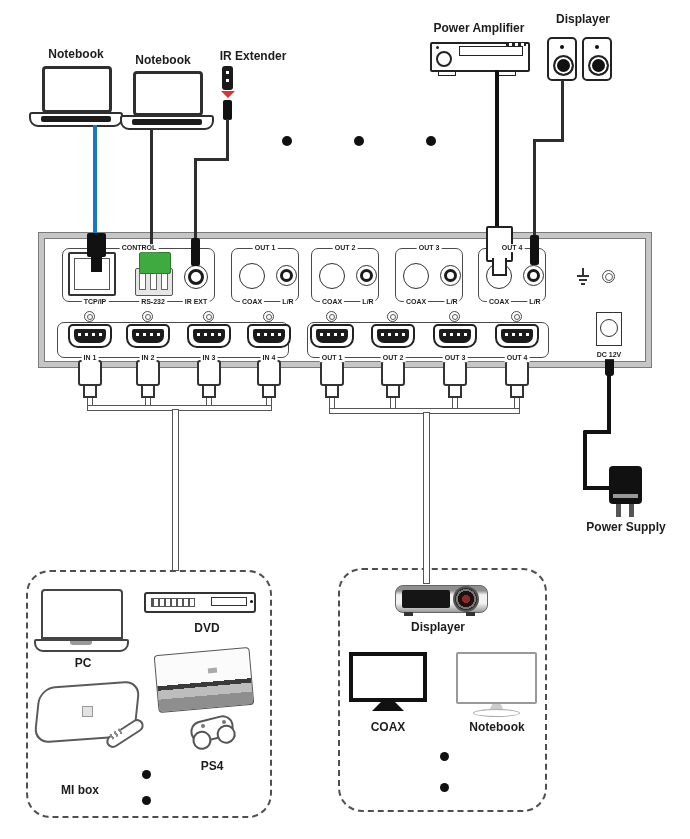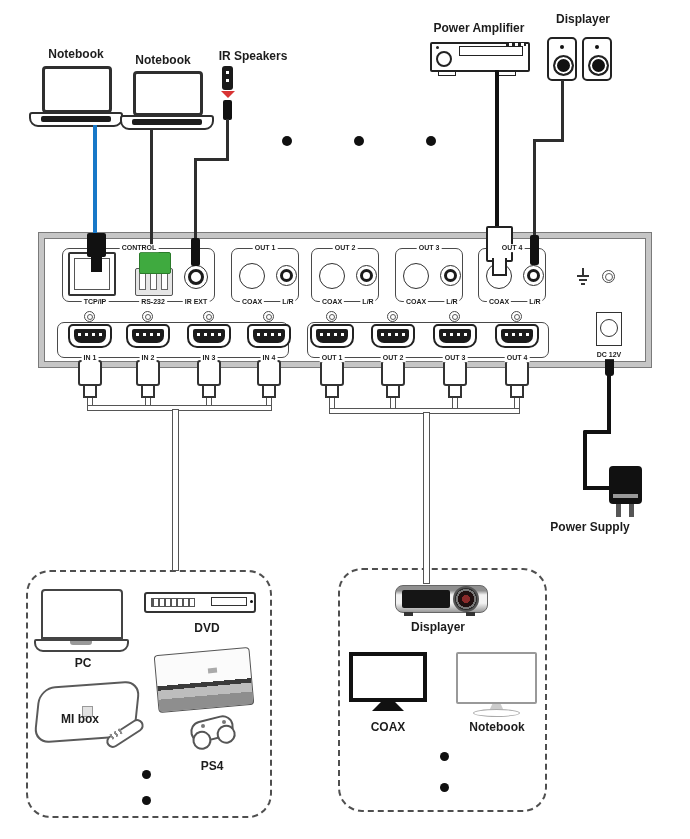--- a/index.html
+++ b/index.html
@@ -149,21 +149,21 @@
   <div class="a nbbase" style="left:29px;top:112px;width:94px;height:15px;">
       <div class="nbkeys"></div>
     </div>
 
   <span class="lbl big" style="left:163px;top:60px;">Notebook</span>
   <div class="a nbscr" style="left:133px;top:71px;width:70px;height:45px;"></div>
   <div class="a nbbase" style="left:120px;top:115px;width:94px;height:15px;">
       <div class="nbkeys"></div>
     </div>
 
-  <span class="lbl big" style="left:253px;top:56px;">IR Speakers</span>
+  <span class="lbl big" style="left:253px;top:56px;">IR Extender</span>
   <div class="a" style="left:222px;top:66px;width:11px;height:24px;background:#1a1a1a;border-radius:3px;"></div>
   <div class="a" style="left:226px;top:71px;width:3px;height:3px;background:#fff;"></div>
   <div class="a" style="left:226px;top:79px;width:3px;height:3px;background:#fff;"></div>
   <div class="a" style="left:221px;top:91px;width:0;height:0;border-left:7px solid transparent;border-right:7px solid transparent;border-top:7px solid #d83434;"></div>
   <div class="a" style="left:223px;top:100px;width:9px;height:20px;background:#111;border-radius:2px;"></div>
 
   <span class="lbl big" style="left:479px;top:28px;">Power Amplifier</span>
   <div class="a" style="left:430px;top:42px;width:100px;height:30px;border:2px solid #222;border-radius:2px;background:#fff;"></div>
   <div class="a" style="left:436px;top:46px;width:3px;height:3px;background:#222;border-radius:50%;"></div>
   <div class="a" style="left:436px;top:51px;width:16px;height:16px;border:2px solid #222;border-radius:50%;background:#fff;"></div>
@@ -241,40 +241,40 @@
 
   <div class="cab" style="left:605px;top:358px;width:9px;height:18px;background:#111;border-radius:0 0 3px 3px;"></div>
   <div class="cab" style="left:607px;top:374px;width:4px;height:60px;background:#111;"></div>
   <div class="cab" style="left:583px;top:430px;width:28px;height:4px;background:#111;border-radius:2px;"></div>
   <div class="cab" style="left:583px;top:430px;width:4px;height:60px;background:#111;border-radius:2px;"></div>
   <div class="cab" style="left:583px;top:486px;width:30px;height:4px;background:#111;"></div>
   <div class="a" style="left:609px;top:466px;width:33px;height:38px;background:#111;border-radius:4px;z-index:3;"></div>
   <div class="a" style="left:613px;top:494px;width:25px;height:4px;background:#999;z-index:3;"></div>
   <div class="a" style="left:616px;top:504px;width:5px;height:13px;background:#555;"></div>
   <div class="a" style="left:629px;top:504px;width:5px;height:13px;background:#555;"></div>
-  <span class="lbl big" style="left:590px;top:527px;">Power Supply</span>
+  <span class="lbl big" style="left:626px;top:527px;">Power Supply</span>
 
   <div class="a dashbox" style="left:26px;top:570px;width:246px;height:248px;z-index:1;"></div>
 
   <div class="a" style="left:41px;top:589px;width:82px;height:50px;border:2.5px solid #444;border-radius:4px 4px 0 0;background:#fff;z-index:2;"></div>
   <div class="a" style="left:34px;top:639px;width:95px;height:13px;border:2px solid #444;border-radius:2px 2px 9px 9px;background:#fff;z-index:2;"></div>
   <div class="a" style="left:70px;top:641px;width:22px;height:4px;background:#999;border-radius:0 0 3px 3px;z-index:2;"></div>
   <span class="lbl big" style="left:83px;top:663px;">PC</span>
 
   <div class="a" style="left:144px;top:592px;width:112px;height:21px;border:2px solid #333;border-radius:3px;background:#fff;z-index:2;"></div>
   <div class="a" style="left:151px;top:598px;width:44px;height:9px;border:1px solid #555;background:repeating-linear-gradient(90deg,#555 0 2px,#fff 2px 6px);z-index:2;"></div>
   <div class="a" style="left:211px;top:597px;width:36px;height:9px;border:1.5px solid #333;background:#fff;z-index:2;"></div>
   <div class="a dot" style="left:250px;top:600px;width:3px;height:3px;z-index:2;"></div>
   <span class="lbl big" style="left:207px;top:628px;">DVD</span>
 
   <div class="a" style="left:36px;top:684px;width:102px;height:56px;border:2px solid #5a5a5a;border-radius:16px;background:#fff;transform:rotate(-4deg) skewX(-10deg);z-index:2;"></div>
   <div class="a" style="left:82px;top:706px;width:11px;height:11px;border:1.5px solid #999;background:#e2e2e2;z-index:2;"></div>
   <div class="a" style="left:104px;top:727px;width:42px;height:13px;border:2px solid #5a5a5a;border-radius:7px;background:#fff;transform:rotate(-33deg);z-index:2;"></div>
   <div class="a" style="left:110px;top:731px;width:12px;height:6px;background:repeating-linear-gradient(90deg,#888 0 2px,#fff 2px 5px);transform:rotate(-33deg);z-index:2;"></div>
-  <span class="lbl big" style="left:80px;top:719px;">MI box</span>
+  <span class="lbl big" style="left:80px;top:790px;">MI box</span>
 
   <div class="a" style="left:156px;top:651px;width:96px;height:58px;border:1.5px solid #555;border-radius:4px;transform:rotate(-5deg);
               background:linear-gradient(180deg,#fbfbfb 0 54%,#3a3a3a 54% 62%,#bdbdbd 62% 78%,#8e8e8e 78% 100%);z-index:2;"></div>
   <div class="a" style="left:208px;top:668px;width:9px;height:5px;background:#aaa;transform:rotate(-5deg);z-index:2;"></div>
   <div class="a ctrl-body" style="left:190px;top:718px;width:44px;height:22px;transform:rotate(-14deg);z-index:2;"></div>
   <div class="a dot" style="left:201px;top:724px;width:4px;height:4px;background:#777;z-index:3;"></div>
   <div class="a dot" style="left:222px;top:720px;width:4px;height:4px;background:#777;z-index:3;"></div>
   <span class="lbl big" style="left:212px;top:766px;">PS4</span>
 
   <div class="dot" style="left:142px;top:770px;width:9px;height:9px;"></div>

